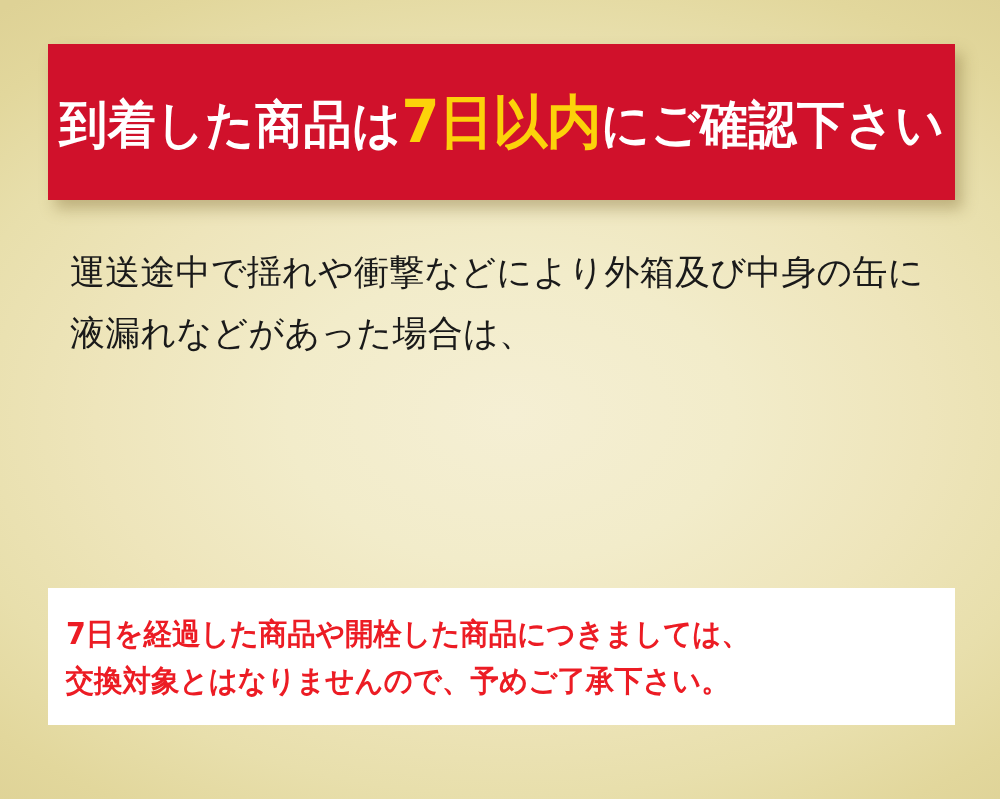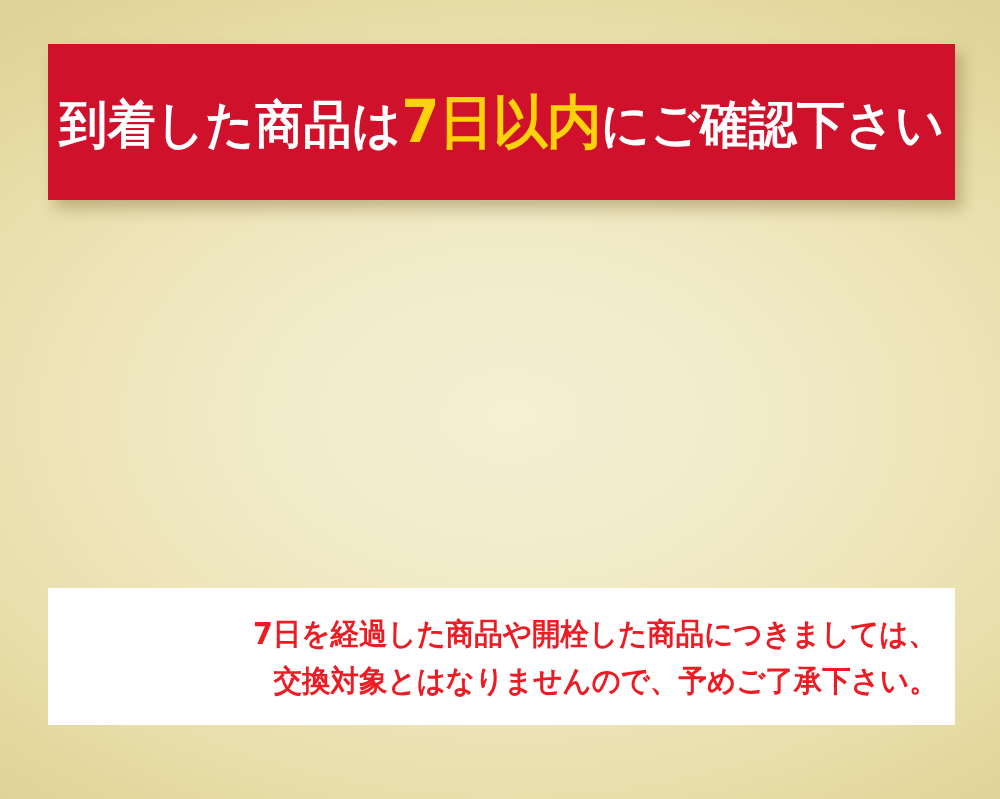--- a/index.html
+++ b/index.html
@@ -83,21 +83,21 @@
   
   .notice-box {
     position: absolute;
     left: 48px;
     top: 588px;
     width: 907px;
     height: 137px;
     background: #ffffff;
     display: flex;
     flex-direction: column;
-    align-items: flex-end;
+    align-items: flex-start;
     justify-content: center;
   }
   .notice-line {
     font-family: "DejaVu Sans", "Liberation Sans", sans-serif;
     font-weight: 700;
     font-size: 30px;
     line-height: 47px;
     color: #ec1c24;
     white-space: nowrap;
     transform: scaleX(0.95);
@@ -107,20 +107,22 @@
 </head>
 <body>
 
 <div id="stage">
 
   <div class="banner">
     <div class="banner-text"><span>到着した商品は</span><span class="hl">7日以内</span><span>にご確認下さい</span></div>
   </div>
 
   <div class="body-block">
+    <div class="body-line">運送途中で揺れや衝撃などにより外箱及び中身の缶に</div>
+    <div class="body-line">液漏れなどがあった場合は、</div>
   </div>
 
   <div class="notice-box">
     <div class="notice-line">7日を経過した商品や開栓した商品につきましては、</div>
     <div class="notice-line">交換対象とはなりませんので、予めご了承下さい。</div>
   </div>
 
 </div>
 
 </body></html>

